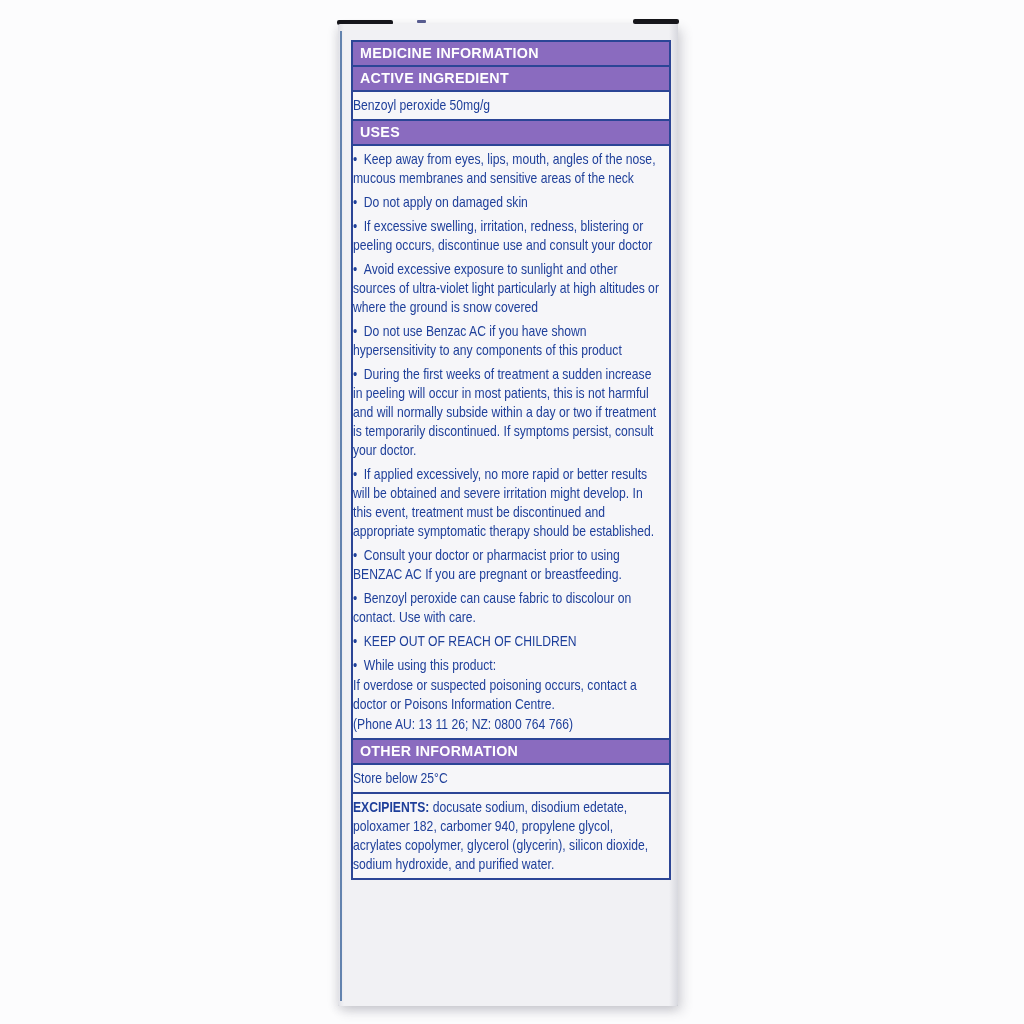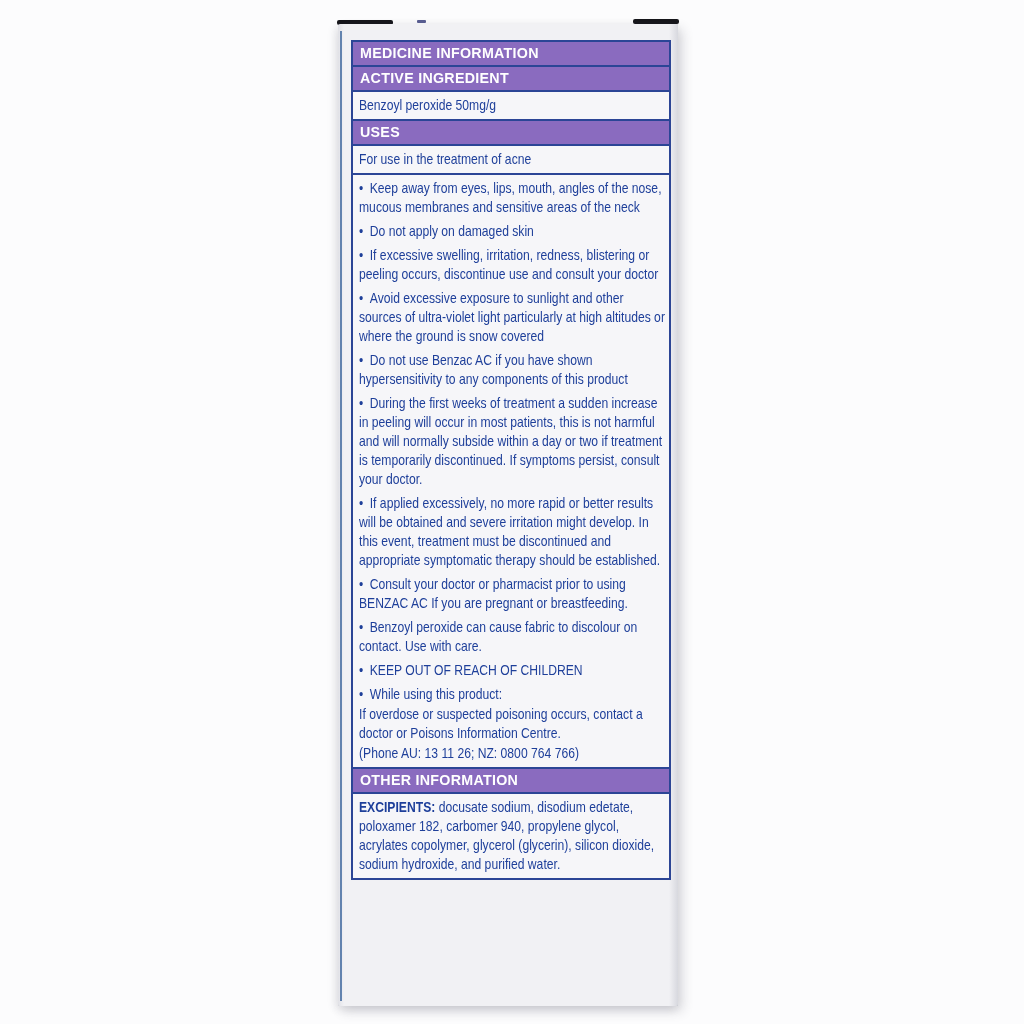--- a/index.html
+++ b/index.html
@@ -28,21 +28,21 @@
   .sec{border:2px solid #2b4596;margin-top:-2px;background:#f6f6f9;box-sizing:border-box;}
   .sec:first-child{margin-top:0;}
 
   .sec.hdr{background:#8a6bbf;padding:2px 7px 3px 7px;}
   .hdr-label{
     color:#ffffff;font-weight:700;font-size:15.5px;line-height:17px;
     display:inline-block;transform:scaleX(0.92);transform-origin:0 50%;
     letter-spacing:.3px;white-space:nowrap;
   }
 
-  .box{padding:3px 5px 5px 6px;overflow:visible;}
+  .box{padding:3px 5px 5px 0;overflow:visible;}
   .inner{width:378px;transform:scaleX(0.81);transform-origin:0 0;}
 
   .p{margin:0;color:#1e3f9a;font-size:15px;line-height:19px;letter-spacing:0;}
   .p + .p{margin-top:5px;}
   .p.plain{margin-top:1px;}
   .p b{font-weight:700;}
   .dot{display:inline-block;margin-right:8px;}
 </style>
 </head>
 <body>
@@ -58,41 +58,41 @@
         <div class="sec hdr"><span class="hdr-label">MEDICINE INFORMATION</span></div>
         <div class="sec hdr"><span class="hdr-label">ACTIVE INGREDIENT</span></div>
         <div class="sec box">
           <div class="inner">
             <p class="p">Benzoyl peroxide 50mg/g</p>
           </div>
         </div>
         <div class="sec hdr"><span class="hdr-label">USES</span></div>
         <div class="sec box">
           <div class="inner">
-            <p class="p">For use in the treatment of acne</p>
-          </div>
-        </div>
-        <div class="sec box">
-          <div class="inner">
             <p class="p item"><span class="dot">•</span><span>Keep away from eyes, lips, mouth, angles of the nose, mucous membranes and sensitive areas of the neck</span></p>
             <p class="p item"><span class="dot">•</span><span>Do not apply on damaged skin</span></p>
             <p class="p item"><span class="dot">•</span><span>If excessive swelling, irritation, redness, blistering or peeling occurs, discontinue use and consult your doctor</span></p>
             <p class="p item"><span class="dot">•</span><span>Avoid excessive exposure to sunlight and other sources of ultra-violet light particularly at high altitudes or where the ground is snow covered</span></p>
             <p class="p item"><span class="dot">•</span><span>Do not use Benzac AC if you have shown hypersensitivity to any components of this product</span></p>
             <p class="p item"><span class="dot">•</span><span>During the first weeks of treatment a sudden increase in peeling will occur in most patients, this is not harmful and will normally subside within a day or two if treatment is temporarily discontinued. If symptoms persist, consult your doctor.</span></p>
             <p class="p item"><span class="dot">•</span><span>If applied excessively, no more rapid or better results will be obtained and severe irritation might develop. In this event, treatment must be discontinued and appropriate symptomatic therapy should be established.</span></p>
             <p class="p item"><span class="dot">•</span><span>Consult your doctor or pharmacist prior to using BENZAC AC If you are pregnant or breastfeeding.</span></p>
             <p class="p item"><span class="dot">•</span><span>Benzoyl peroxide can cause fabric to discolour on contact. Use with care.</span></p>
             <p class="p item"><span class="dot">•</span><span>KEEP OUT OF REACH OF CHILDREN</span></p>
             <p class="p item"><span class="dot">•</span><span>While using this product:</span></p>
             <p class="p plain"><span>If overdose or suspected poisoning occurs, contact a doctor or Poisons Information Centre.</span></p>
             <p class="p plain"><span>(Phone AU: 13 11 26; NZ: 0800 764 766)</span></p>
           </div>
         </div>
         <div class="sec hdr"><span class="hdr-label">OTHER INFORMATION</span></div>
         <div class="sec box">
           <div class="inner">
+            <p class="p">Store below 25°C</p>
+          </div>
+        </div>
+        <div class="sec box">
+          <div class="inner">
             <p class="p"><b>EXCIPIENTS: </b><span>docusate sodium, disodium edetate, poloxamer 182, carbomer 940, propylene glycol, acrylates copolymer, glycerol (glycerin), silicon dioxide, sodium hydroxide, and purified water.</span></p>
           </div>
         </div>
       </div>
   </div>
 </div>
 
 </body></html>

